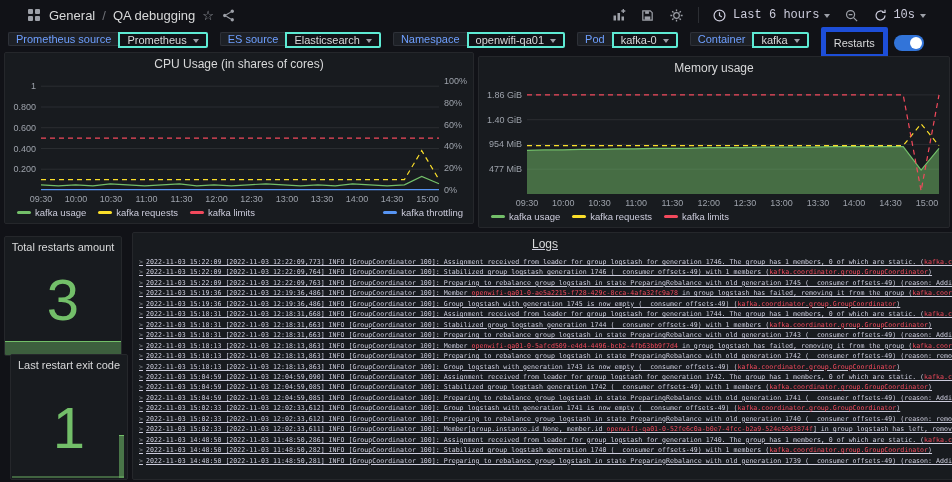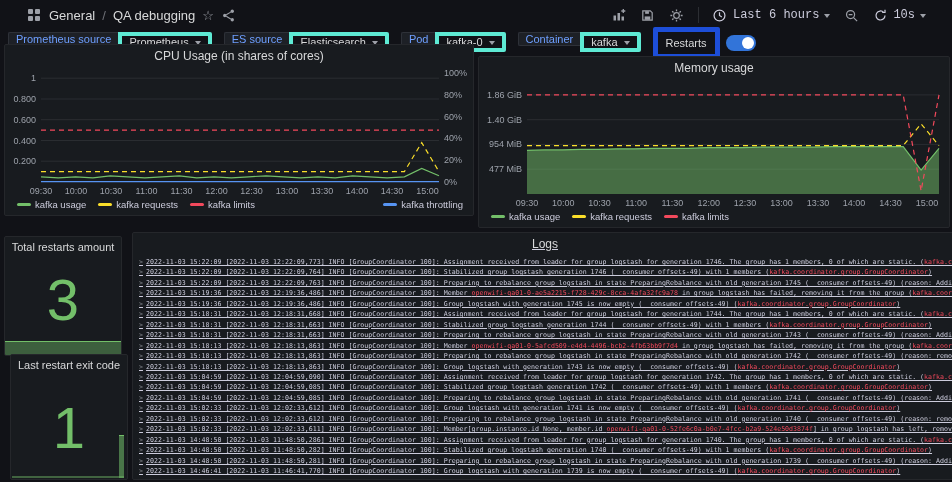--- a/index.html
+++ b/index.html
@@ -12,28 +12,28 @@
   .crumb-sep{color:#6e7076;font-size:13px;}
   .star{font-size:13px;color:#9da0a8;}
   .nav-right{margin-left:auto;display:flex;align-items:center;gap:13px;font-family:Liberation Mono, monospace;}
   .ctl{display:flex;align-items:center;gap:5px;font-size:12px;color:#ccccdc;}
   .chev{width:0;height:0;border-left:3.5px solid transparent;border-right:3.5px solid transparent;border-top:4px solid #9da0a8;display:inline-block;margin-top:2px;}
   .divider{width:1px;height:16px;background:#2c2e33;}
   
   .subnav{height:26px;display:flex;align-items:center;padding:0 8px;gap:12px;}
   .var{display:flex;align-items:flex-start;height:22px;}
   .var-label{display:flex;align-items:center;padding:0 7px;font-size:11px;color:#6e9fff;background:#1d2026;border:1px solid #2e3138;border-right:none;border-radius:2px 0 0 2px;white-space:nowrap;}
-  .var-select{display:flex;align-items:center;gap:6px;padding:0 7px;font-size:11px;color:#d8d9da;background:#111217;border:4px solid #5eead4;border-radius:0 2px 2px 0;white-space:nowrap;cursor:pointer;}
+  .var-select{display:flex;align-items:center;gap:6px;padding:0 7px;font-size:11px;color:#d8d9da;background:#111217;border:2px solid #5eead4;border-radius:0 2px 2px 0;white-space:nowrap;cursor:pointer;}
   .restart-chip{display:flex;align-items:center;padding:0 8px;height:22px;font-size:11px;color:#d8d9da;border:5px solid #1d4ed8;border-radius:2px;}
   .toggle{width:30px;height:16px;border-radius:9px;background:#3274d9;position:relative;cursor:pointer;margin-left:6px;}
   .toggle::after{content:"";position:absolute;right:2px;top:2px;width:12px;height:12px;border-radius:50%;background:#fff;}
   
   .panel{position:absolute;background:#181b1f;border:1px solid #25272b;border-radius:2px;display:flex;flex-direction:column;overflow:hidden;}
   .panel-title{height:22px;line-height:22px;text-align:center;font-size:12px;color:#d8d9da;flex:0 0 auto;cursor:pointer;white-space:nowrap;overflow:hidden;}
-  #panel-cpu{left:4px;top:44px;width:468px;height:170px;}
+  #panel-cpu{left:4px;top:52px;width:468px;height:170px;}
   #panel-mem{left:478px;top:56px;width:470px;height:170px;}
   #panel-restarts{left:4px;top:236px;width:116px;height:118px;}
   #panel-exit{left:10px;top:354px;width:116px;height:124px;justify-content:flex-end;}
   #panel-logs{left:132px;top:232px;width:824px;height:246px;text-decoration:underline;}
   .chart{flex:1 1 auto;position:relative;}
   .chart svg{position:absolute;left:0;top:0;}
   .grid{stroke:rgba(204,204,220,0.10);stroke-width:1;}
   .tick{font-size:9px;fill:#9da2ab;font-family:"Liberation Sans",sans-serif;}
   .legend{height:16px;display:flex;align-items:center;gap:12px;padding:0 10px 3px 12px;font-size:9.5px;color:#ccccdc;flex:0 0 auto;}
   .legend-item{display:flex;align-items:center;gap:4px;cursor:pointer;white-space:nowrap;}
@@ -135,20 +135,27 @@
     <span class="var-label">Prometheus source</span>
     <span class="var-select">
         <span>Prometheus</span>
         <span class="chev"></span>
       </span>
   </div>
   <div class="var">
     <span class="var-label">ES source</span>
     <span class="var-select">
         <span>Elasticsearch</span>
+        <span class="chev"></span>
+      </span>
+  </div>
+  <div class="var">
+    <span class="var-label">Namespace</span>
+    <span class="var-select">
+        <span>openwifi-qa01</span>
         <span class="chev"></span>
       </span>
   </div>
   <div class="var">
     <span class="var-label">Pod</span>
     <span class="var-select">
         <span>kafka-0</span>
         <span class="chev"></span>
       </span>
   </div>
@@ -298,16 +305,15 @@
       <div class="log-line"><span class="caret">&gt;</span><span class="lw">2022-11-03 15:18:13 [2022-11-03 12:18:13,863] INFO [GroupCoordinator 100]: Group logstash with generation 1743 is now empty (__consumer_offsets-49) (</span><span class="lr">kafka.coordinator.group.GroupCoordinator</span><span class="lw">)</span></div>
       <div class="log-line"><span class="caret">&gt;</span><span class="lw">2022-11-03 15:04:59 [2022-11-03 12:04:59,090] INFO [GroupCoordinator 100]: Assignment received from leader for group logstash for generation 1742. The group has 1 members, 0 of which are static. (</span><span class="lr">kafka.coordinator.group.GroupCoordinator</span></div>
       <div class="log-line"><span class="caret">&gt;</span><span class="lw">2022-11-03 15:04:59 [2022-11-03 12:04:59,085] INFO [GroupCoordinator 100]: Stabilized group logstash generation 1742 (__consumer_offsets-49) with 1 members (</span><span class="lr">kafka.coordinator.group.GroupCoordinator</span><span class="lw">)</span></div>
       <div class="log-line"><span class="caret">&gt;</span><span class="lw">2022-11-03 15:04:59 [2022-11-03 12:04:59,085] INFO [GroupCoordinator 100]: Preparing to rebalance group logstash in state PreparingRebalance with old generation 1741 (__consumer_offsets-49) (reason: Adding new member)</span></div>
       <div class="log-line"><span class="caret">&gt;</span><span class="lw">2022-11-03 15:02:33 [2022-11-03 12:02:33,612] INFO [GroupCoordinator 100]: Group logstash with generation 1741 is now empty (__consumer_offsets-49) (</span><span class="lr">kafka.coordinator.group.GroupCoordinator</span><span class="lw">)</span></div>
       <div class="log-line"><span class="caret">&gt;</span><span class="lw">2022-11-03 15:02:33 [2022-11-03 12:02:33,612] INFO [GroupCoordinator 100]: Preparing to rebalance group logstash in state PreparingRebalance with old generation 1740 (__consumer_offsets-49) (reason: removing member)</span></div>
       <div class="log-line"><span class="caret">&gt;</span><span class="lw">2022-11-03 15:02:33 [2022-11-03 12:02:33,611] INFO [GroupCoordinator 100]: Member[group.instance.id None, member.id </span><span class="lr">openwifi-qa01-0-52fe6c0a-b0e7-4fcc-b2a9-524e50d3874f</span><span class="lw">] in group logstash has left, removing it from the group (</span></div>
       <div class="log-line"><span class="caret">&gt;</span><span class="lw">2022-11-03 14:48:50 [2022-11-03 11:48:50,286] INFO [GroupCoordinator 100]: Assignment received from leader for group logstash for generation 1740. The group has 1 members, 0 of which are static. (</span><span class="lr">kafka.coordinator.group.GroupCoordinator</span></div>
       <div class="log-line"><span class="caret">&gt;</span><span class="lw">2022-11-03 14:48:50 [2022-11-03 11:48:50,282] INFO [GroupCoordinator 100]: Stabilized group logstash generation 1740 (__consumer_offsets-49) with 1 members (</span><span class="lr">kafka.coordinator.group.GroupCoordinator</span><span class="lw">)</span></div>
       <div class="log-line"><span class="caret">&gt;</span><span class="lw">2022-11-03 14:48:50 [2022-11-03 11:48:50,281] INFO [GroupCoordinator 100]: Preparing to rebalance group logstash in state PreparingRebalance with old generation 1739 (__consumer_offsets-49) (reason: Adding new member)</span></div>
-      <div class="log-line"><span class="caret">&gt;</span><span class="lw">2022-11-03 14:46:41 [2022-11-03 11:46:41,770] INFO [GroupCoordinator 100]: Group logstash with generation 1739 is now empty (__consumer_offsets-49) (</span><span class="lr">kafka.coordinator.group.GroupCoordinator</span><span class="lw">)</span></div>
     </div>
   <div class="scrollthumb"></div>
 </div>
 
 </body></html>

